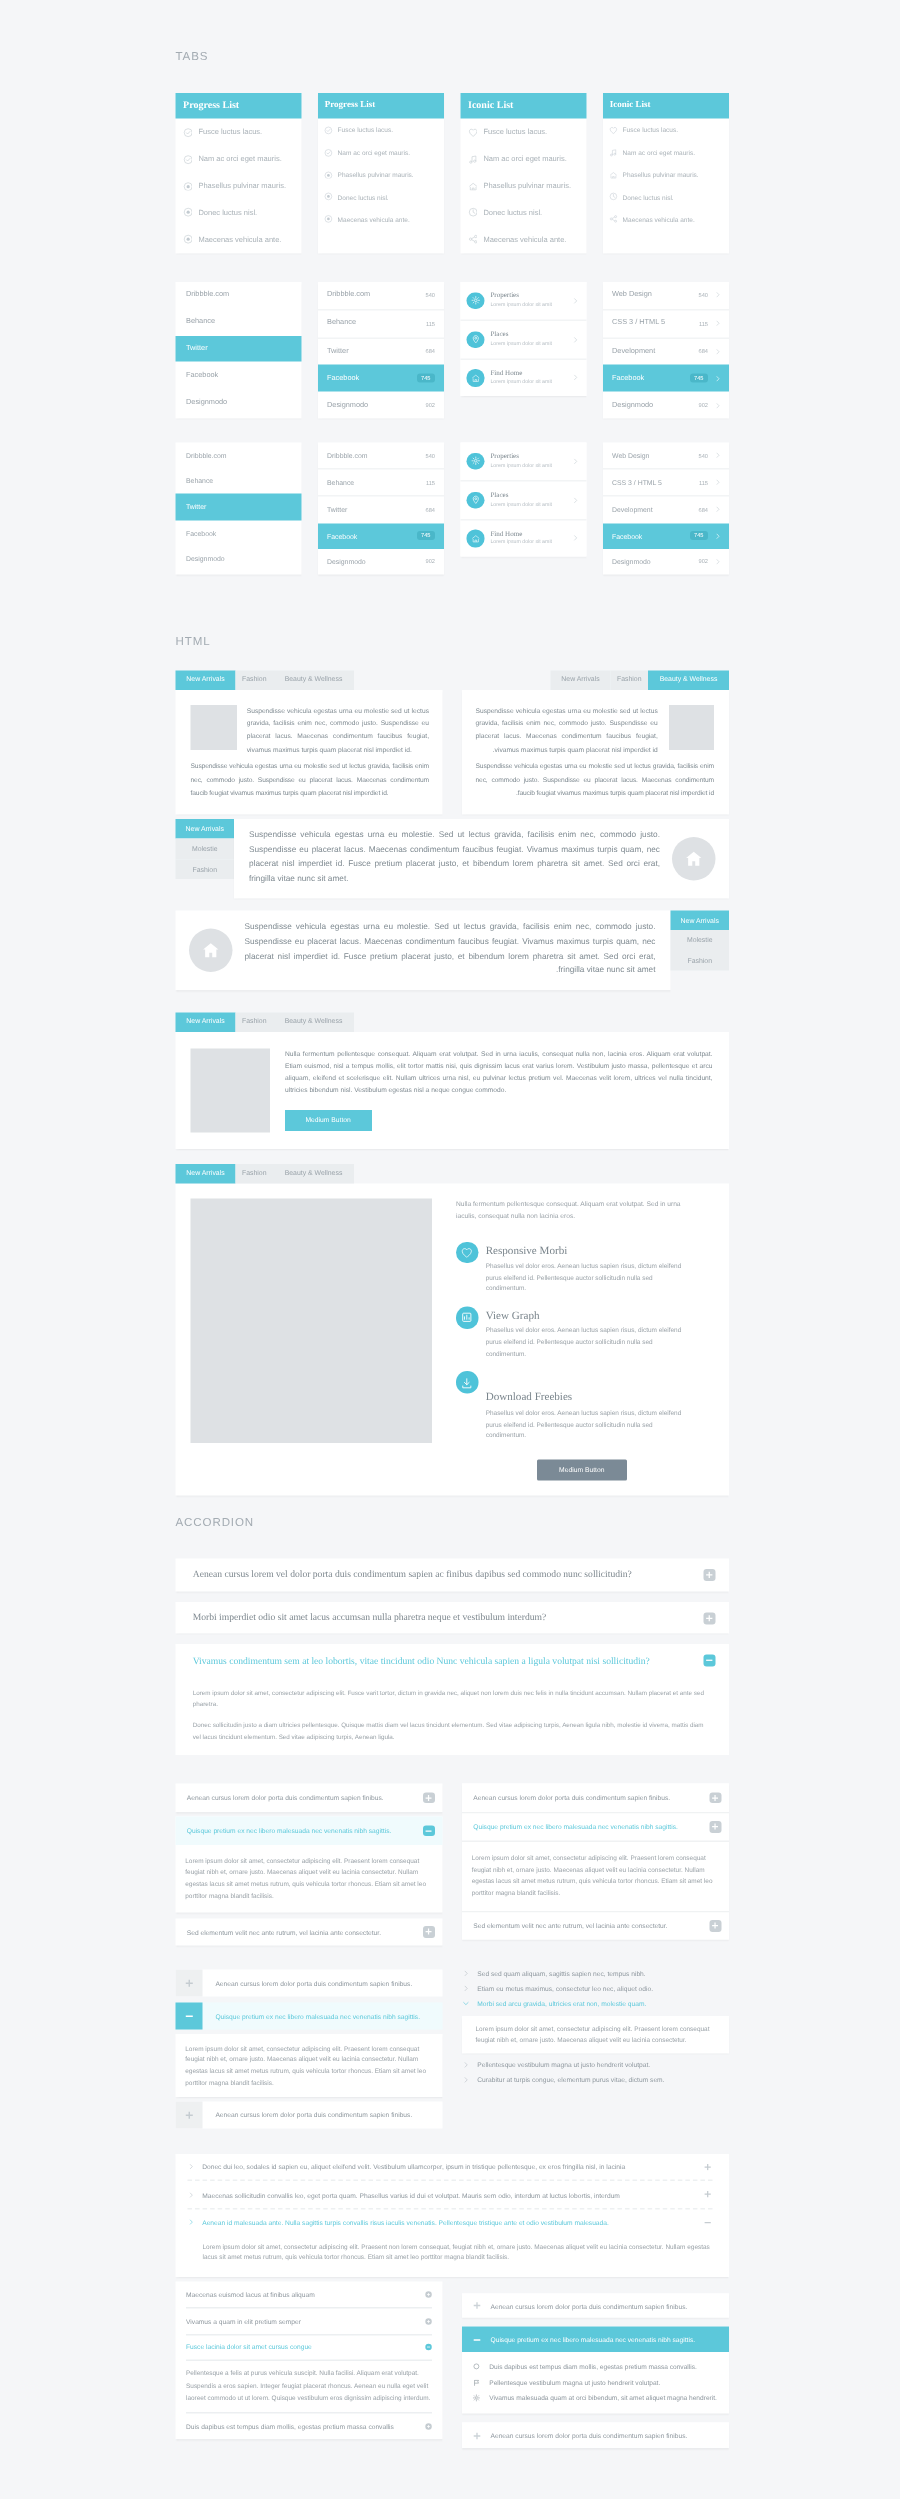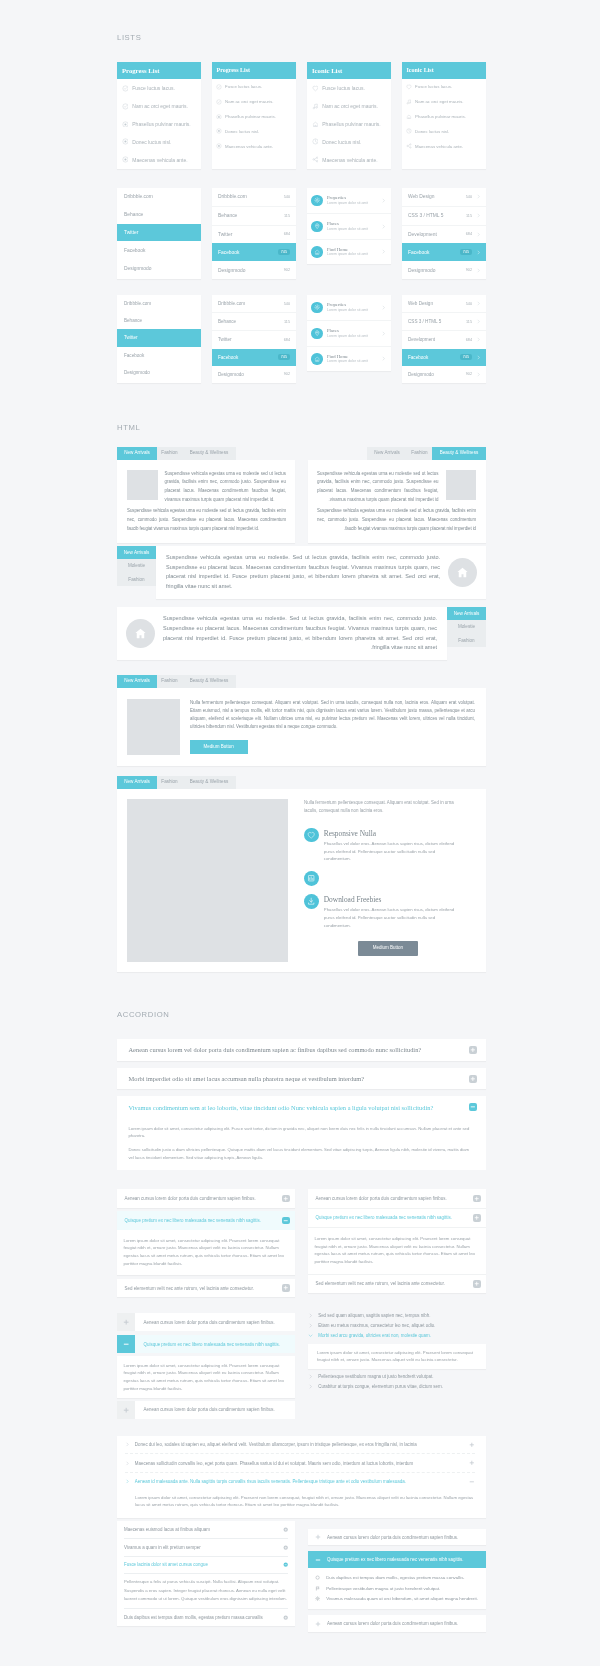--- a/index.html
+++ b/index.html
@@ -53,21 +53,21 @@
   .sq{border-radius:2px;display:flex;align-items:center;justify-content:center;}
   .sq-grey{background:#c9d0d5;color:#fff;}
   .sq-cy{background:#5cc8da;color:#fff;}
 </style>
 </head>
 <body>
 
 <div class="page">
 
 <div class="wrap" style="top:33px;">
-  <div class="sec-title">LISTS</div>
+  <div class="sec-title">TABS</div>
 </div>
 
 <div class="wrap row4" style="top:62px;" id="lists-row">
       <div class="col4 card">
         <div class="lhead" style="font-size:6.7px;height:17.3px;line-height:17.3px;padding:0 0 0 5px;">Progress List</div>
         <div style="padding:0 7px 0 4.5px;">
           <div class="litem" style="height:17.9px;font-size:5px;">
             <span class="licon" style="margin-right:3.9px;line-height:0;">
               <svg width="6.9" height="6.9" viewBox="0 0 24 24">
                 <circle cx="12" cy="12" r="9.2" fill="none" stroke="#c3cbd1" stroke-width="1.4"></circle>
@@ -622,41 +622,45 @@
     <div style="width:156px;">
       <div style="color:#9aa2a8;font-size:4.45px;line-height:8.2px;">Nulla fermentum pellentesque consequat. Aliquam erat volutpat. Sed in urna iaculis, consequat nulla non lacinia eros.</div>
       <div id="features">
             <div class="feat" style="margin-top:12px;">
               <div class="fcirc" style="width:14.8px;height:14.8px;margin-right:5px;">
                 <svg width="8.4" height="8.4" viewBox="0 0 24 24">
                   <path d="M12 20.3C12 20.3 3.2 15 3.2 8.9 3.2 6 5.4 4 8 4c1.8 0 3.2 1 4 2.3C12.8 5 14.2 4 16 4c2.6 0 4.8 2 4.8 4.9 0 6.1-8.8 11.4-8.8 11.4z" fill="none" stroke="#ffffff" stroke-width="1.4" stroke-linejoin="round"></path>
                 </svg>
               </div>
               <div style="flex:1;">
-                <div class="ftitle" style="font-size:7.4px;line-height:9px;margin-top:1px;">Responsive Nulla</div>
+                <div class="ftitle" style="font-size:7.4px;line-height:9px;margin-top:1px;">Responsive Morbi</div>
                 <div style="color:#9aa2a8;font-size:4.3px;line-height:7.6px;margin-top:2.5px;">Phasellus vel dolor eros. Aenean luctus sapien risus, dictum eleifend purus eleifend id. Pellentesque auctor sollicitudin nulla sed condimentum.</div>
               </div>
             </div>
             <div class="feat" style="margin-top:8.2px;">
               <div class="fcirc" style="width:14.8px;height:14.8px;margin-right:5px;">
                 <svg width="8.4" height="8.4" viewBox="0 0 24 24">
                   <rect x="4.2" y="4.2" width="15.6" height="15.6" rx="1.6" fill="none" stroke="#ffffff" stroke-width="1.7"></rect>
                   <path d="M7.6 15.8V11M12 15.8V7.9M16.4 15.8v-3" stroke="#ffffff" stroke-width="1.7" stroke-linecap="round"></path>
                 </svg>
               </div>
+              <div style="flex:1;">
+                <div class="ftitle" style="font-size:7.4px;line-height:9px;margin-top:1px;">View Graph</div>
+                <div style="color:#9aa2a8;font-size:4.3px;line-height:7.6px;margin-top:2.5px;">Phasellus vel dolor eros. Aenean luctus sapien risus, dictum eleifend purus eleifend id. Pellentesque auctor sollicitudin nulla sed condimentum.</div>
+              </div>
             </div>
             <div class="feat" style="margin-top:8.2px;">
               <div class="fcirc" style="width:14.8px;height:14.8px;margin-right:5px;">
                 <svg width="8.4" height="8.4" viewBox="0 0 24 24">
                   <path d="M12 3.4v11.2M7.5 10.3l4.5 4.4 4.5-4.4" fill="none" stroke="#ffffff" stroke-width="1.7" stroke-linecap="round" stroke-linejoin="round"></path>
                   <path d="M4.3 17.2v3.4h15.4v-3.4" fill="none" stroke="#ffffff" stroke-width="1.7" stroke-linecap="round" stroke-linejoin="round"></path>
                 </svg>
               </div>
               <div style="flex:1;">
-                <div class="ftitle" style="font-size:7.4px;line-height:9px;margin-top:1px;">Download Freebies</div>
+                <div class="ftitle" style="font-size:7.4px;line-height:9px;margin-top:12px;">Download Freebies</div>
                 <div style="color:#9aa2a8;font-size:4.3px;line-height:7.6px;margin-top:2.5px;">Phasellus vel dolor eros. Aenean luctus sapien risus, dictum eleifend purus eleifend id. Pellentesque auctor sollicitudin nulla sed condimentum.</div>
               </div>
             </div>
           </div>
       <div class="btn-d" style="margin-top:12px;margin-left:54px;width:59.7px;height:14.6px;line-height:14.6px;font-size:4.5px;border-radius:1px;">Medium Button</div>
     </div>
   </div>
 </div>
 
 <div class="wrap" style="top:1010px;">

